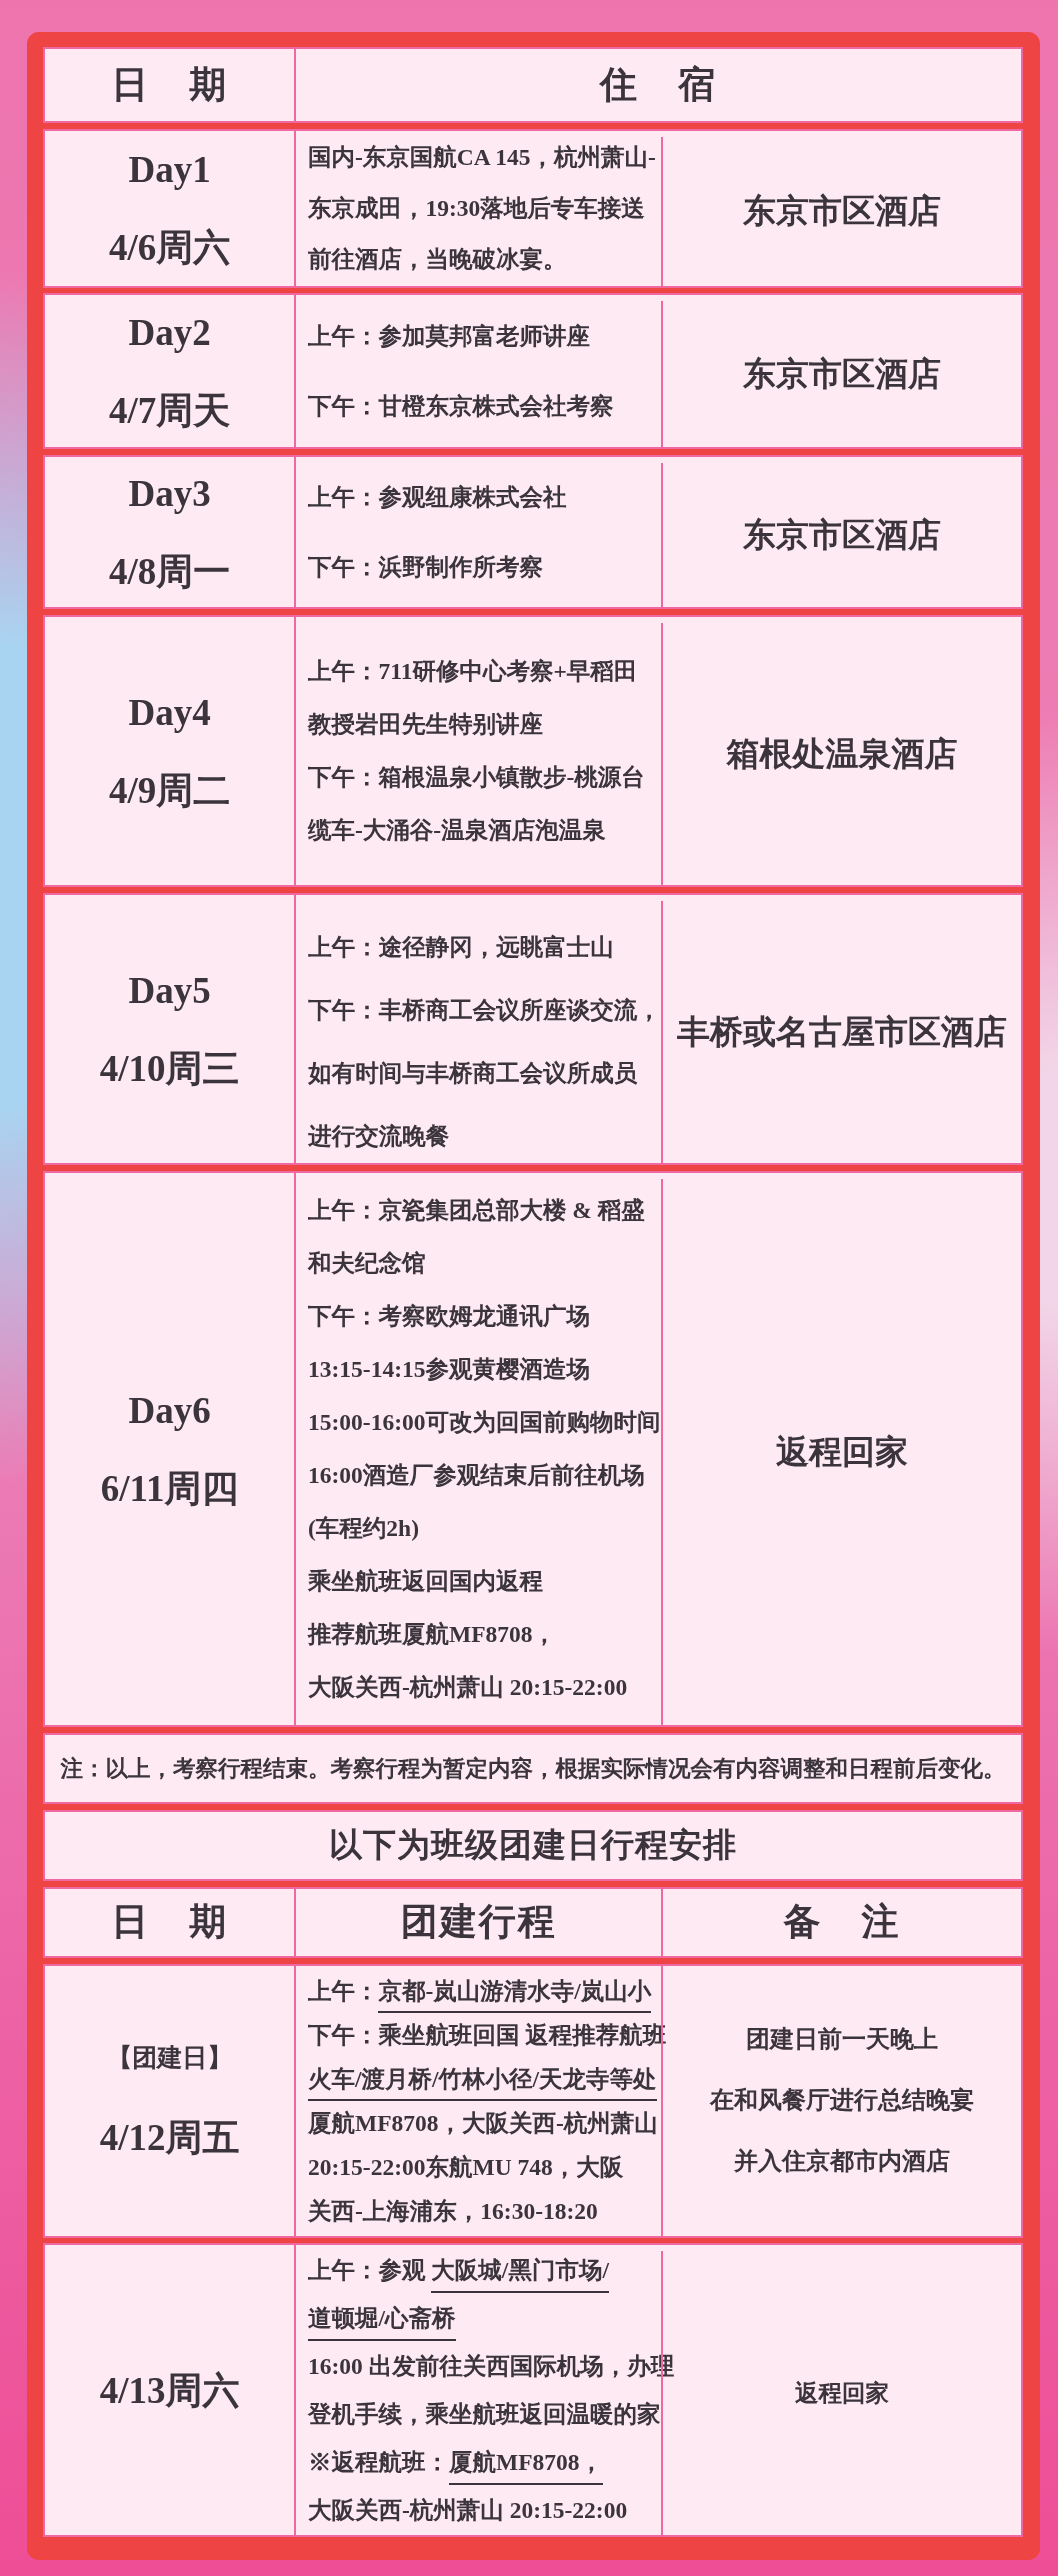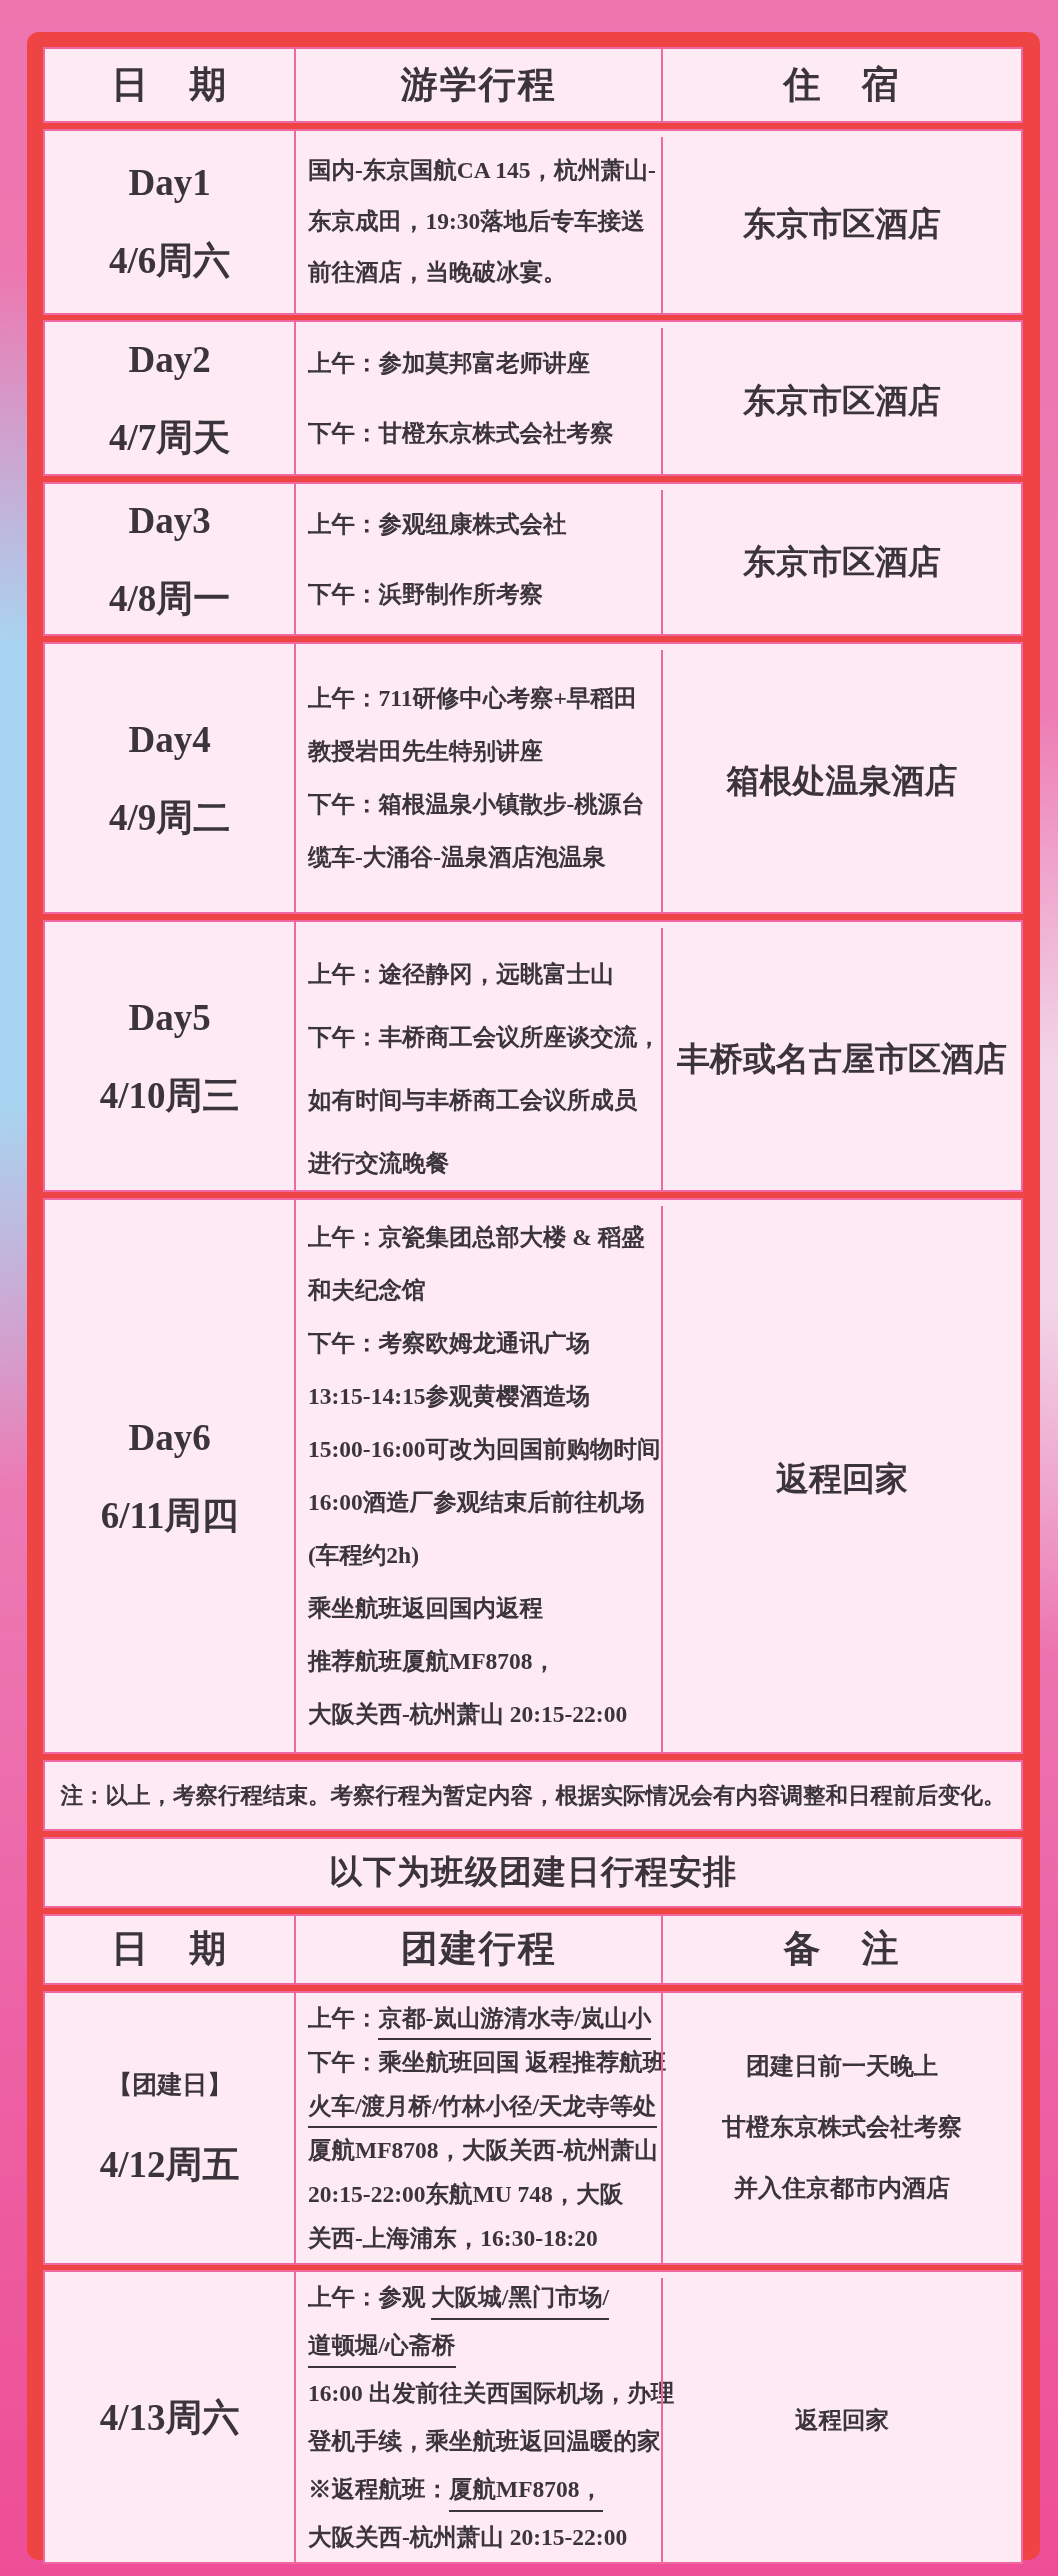--- a/index.html
+++ b/index.html
@@ -20,21 +20,21 @@
   .row{
     box-sizing:border-box;display:flex;align-items:stretch;
     border:2px solid #ef68a1;background:#fdeaf2;margin-bottom:5.9px;
   }
   .cell{box-sizing:border-box;display:flex;flex-direction:column;justify-content:center;align-items:center;}
   .c1{width:249px;}
   .c2{width:367px;border-left:2px solid #ef68a1;align-items:flex-start;padding:0 3.9px 0 11.8px;}
   .c3{flex:1;border-left:2px solid #ef68a1;padding:0 5.9px;text-align:center;}
   .hcell{font-size:37px;letter-spacing:2px;justify-content:center;}
   .rh{height:76px;}  .rh2{height:71px;}
-  .r1{height:186px;} .r2{height:156px;} .r3{height:154px;}
+  .r1{height:159px;} .r2{height:156px;} .r3{height:154px;}
   .r4{height:272px;} .r5{height:272px;} .r6{height:556px;}
   .rnote{height:71px;align-items:center;justify-content:center;}
   .rsec{height:71px;align-items:center;justify-content:center;}
   .r11{height:274px;} .r12{height:294px;}
   .daylbl{font-size:37px;line-height:1;}
   .daygap{display:flex;flex-direction:column;align-items:center;row-gap:41px;}
   .line{font-size:23.5px;line-height:51px;white-space:nowrap;}
   .lh54 .line{line-height:53px;}
   .lh45 .line{line-height:44px;}
   .lh49 .line{line-height:48px;}
@@ -46,21 +46,20 @@
   .sec-title{font-size:33px;letter-spacing:1px;}
   .u{border-bottom:2.9px solid #3b343c;padding-bottom:7.8px;}
 </style>
 </head>
 <body>
 
 <div class="card">
 
   <div class="row rh">
     <div class="cell c1 hcell">日　期</div>
-    <div class="cell c2 hcell" style="align-items:center;padding:0;">游学行程</div>
     <div class="cell c3 hcell">住　宿</div>
   </div>
 
   <div class="row r1">
     <div class="cell c1 daygap">
       <div class="daylbl">Day1</div>
       <div class="daylbl">4/6周六</div>
     </div>
     <div class="cell c2">
       <div class="line">国内-东京国航CA 145，杭州萧山-</div>
@@ -164,21 +163,21 @@
     <div class="cell c2 lh45">
       <div class="line"><span>上午：</span><span class="u">京都-岚山游清水寺/岚山小</span></div>
       <div class="line">下午：乘坐航班回国 返程推荐航班</div>
       <div class="line"><span class="u">火车/渡月桥/竹林小径/天龙寺等处</span></div>
       <div class="line">厦航MF8708，大阪关西-杭州萧山</div>
       <div class="line">20:15-22:00东航MU 748，大阪</div>
       <div class="line">关西-上海浦东，16:30-18:20</div>
     </div>
     <div class="cell c3 remark">
       <div class="line">团建日前一天晚上</div>
-      <div class="line">甘橙东京株式会社考察</div>
+      <div class="line">在和风餐厅进行总结晚宴</div>
       <div class="line">并入住京都市内酒店</div>
     </div>
   </div>
 
   <div class="row r12">
     <div class="cell c1">
       <div class="daylbl">4/13周六</div>
     </div>
     <div class="cell c2 lh49">
       <div class="line"><span>上午：参观 </span><span class="u">大阪城/黑门市场/</span></div>

